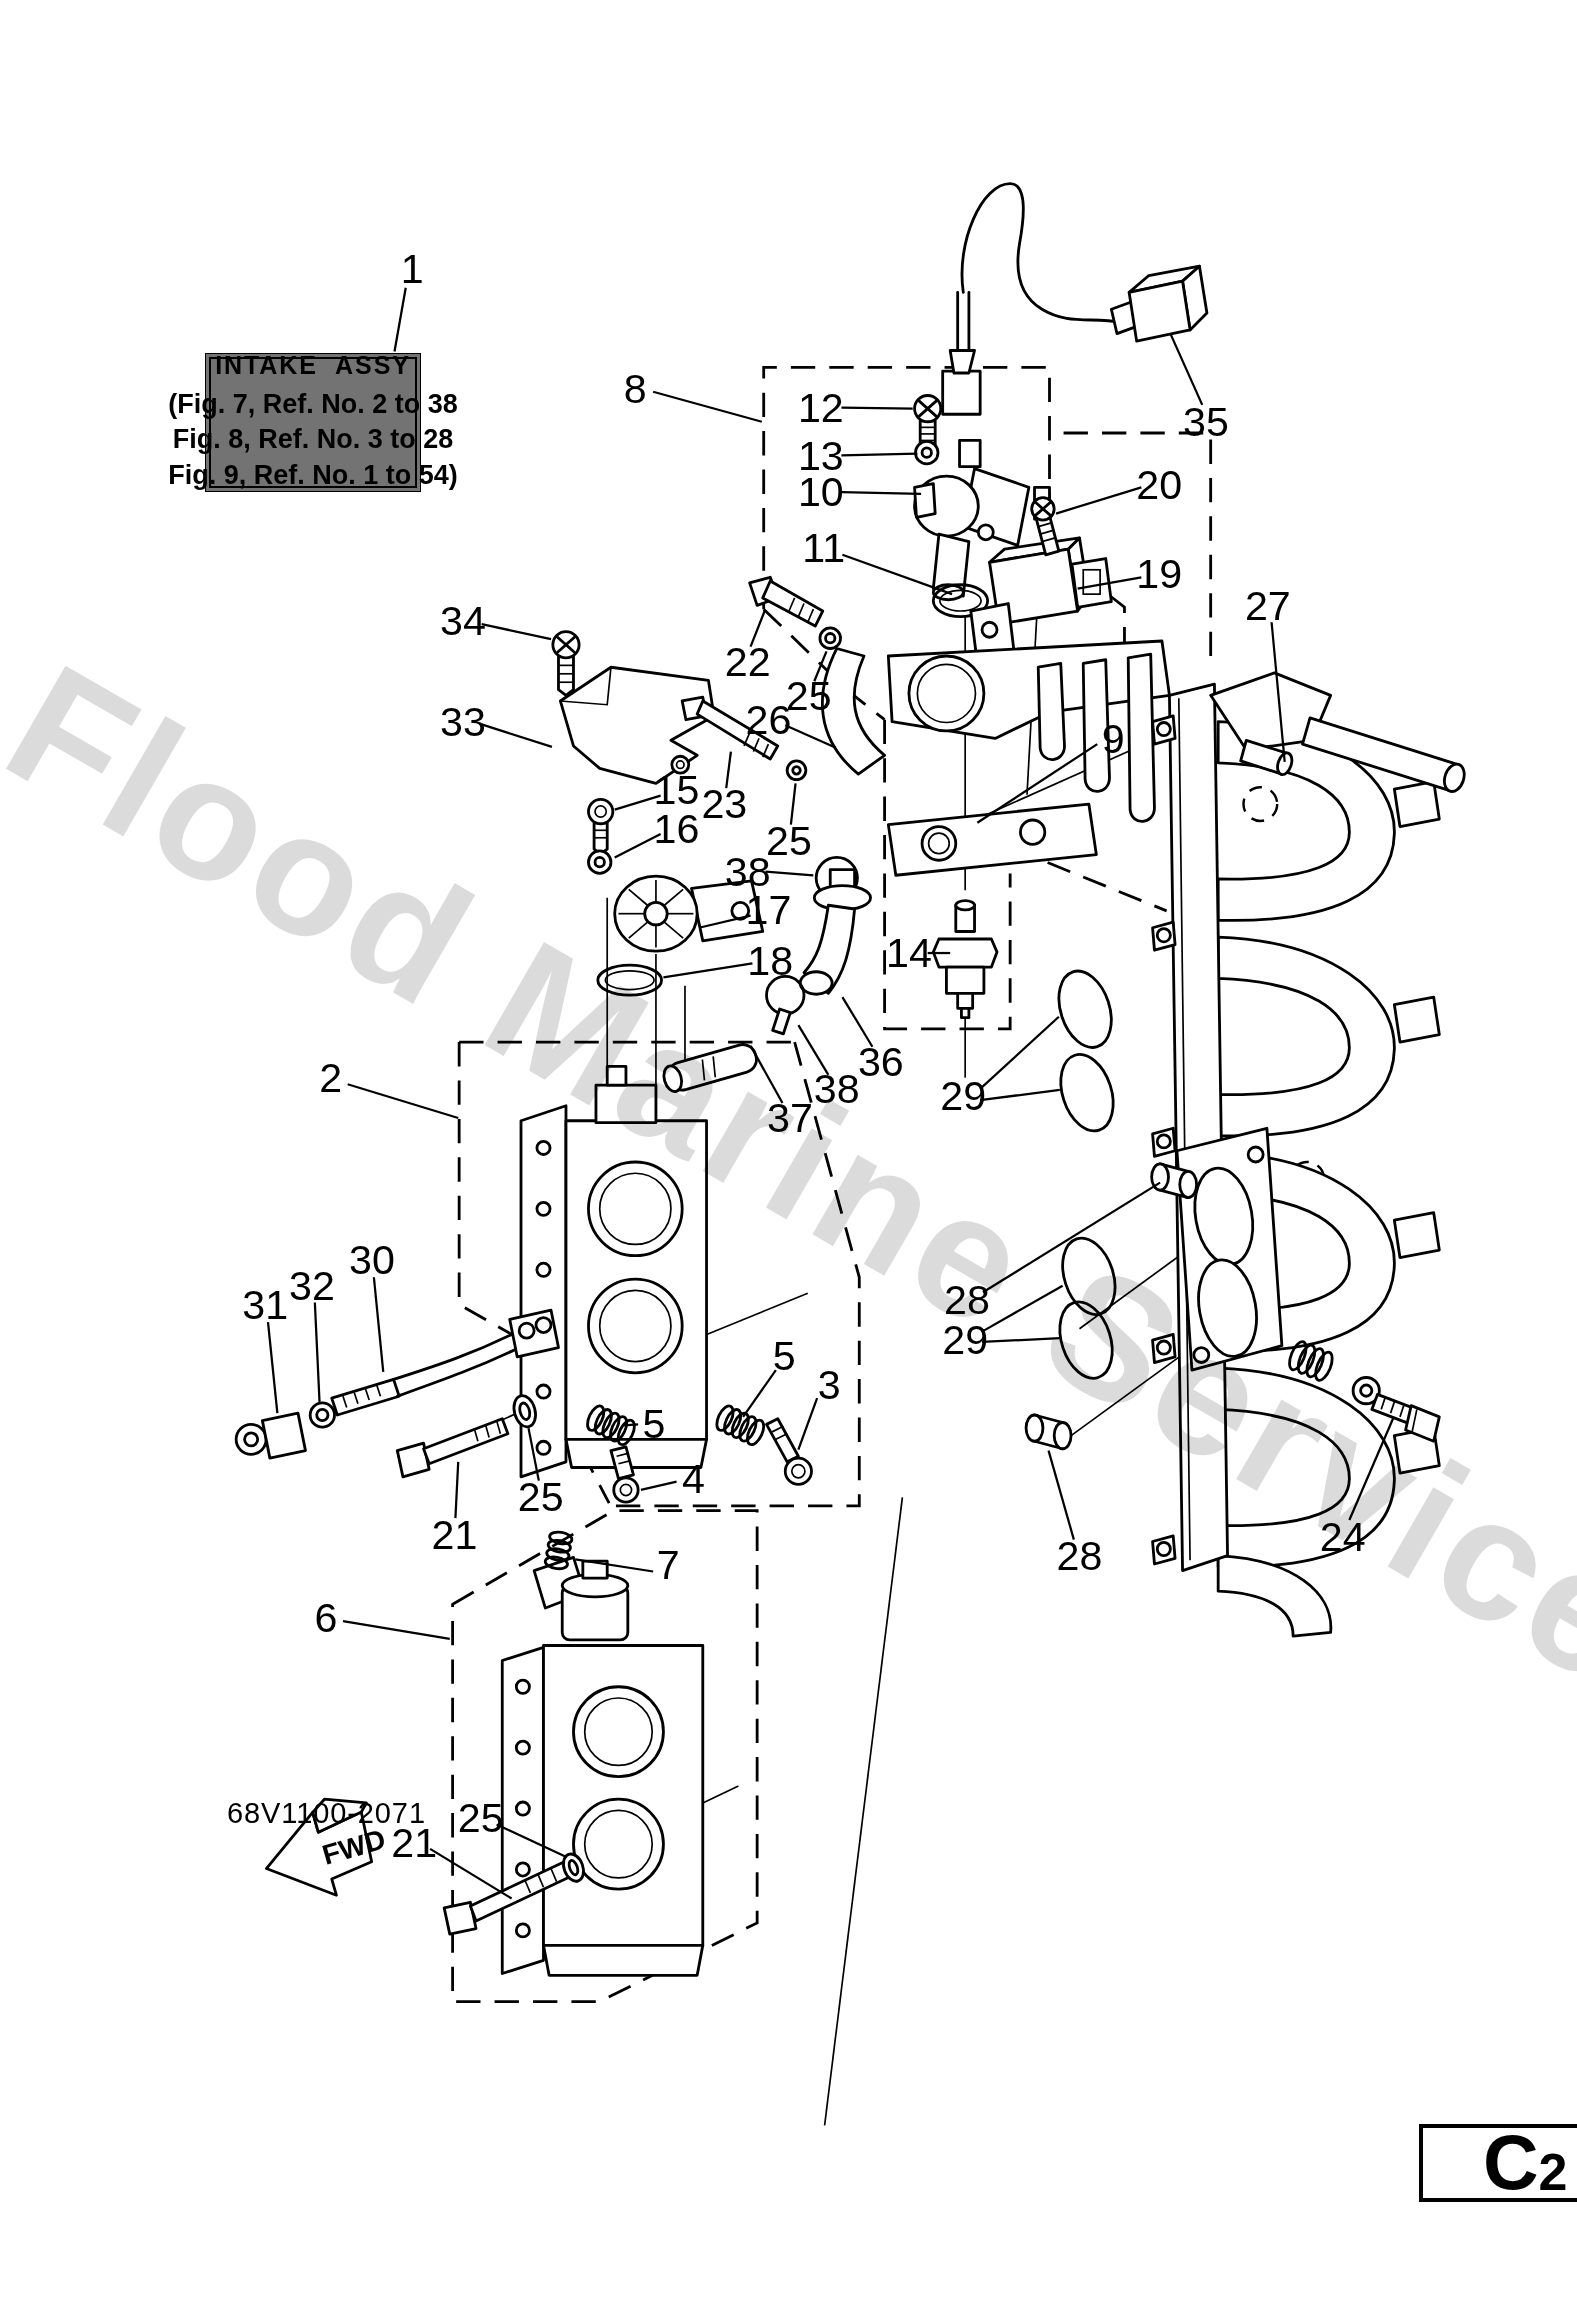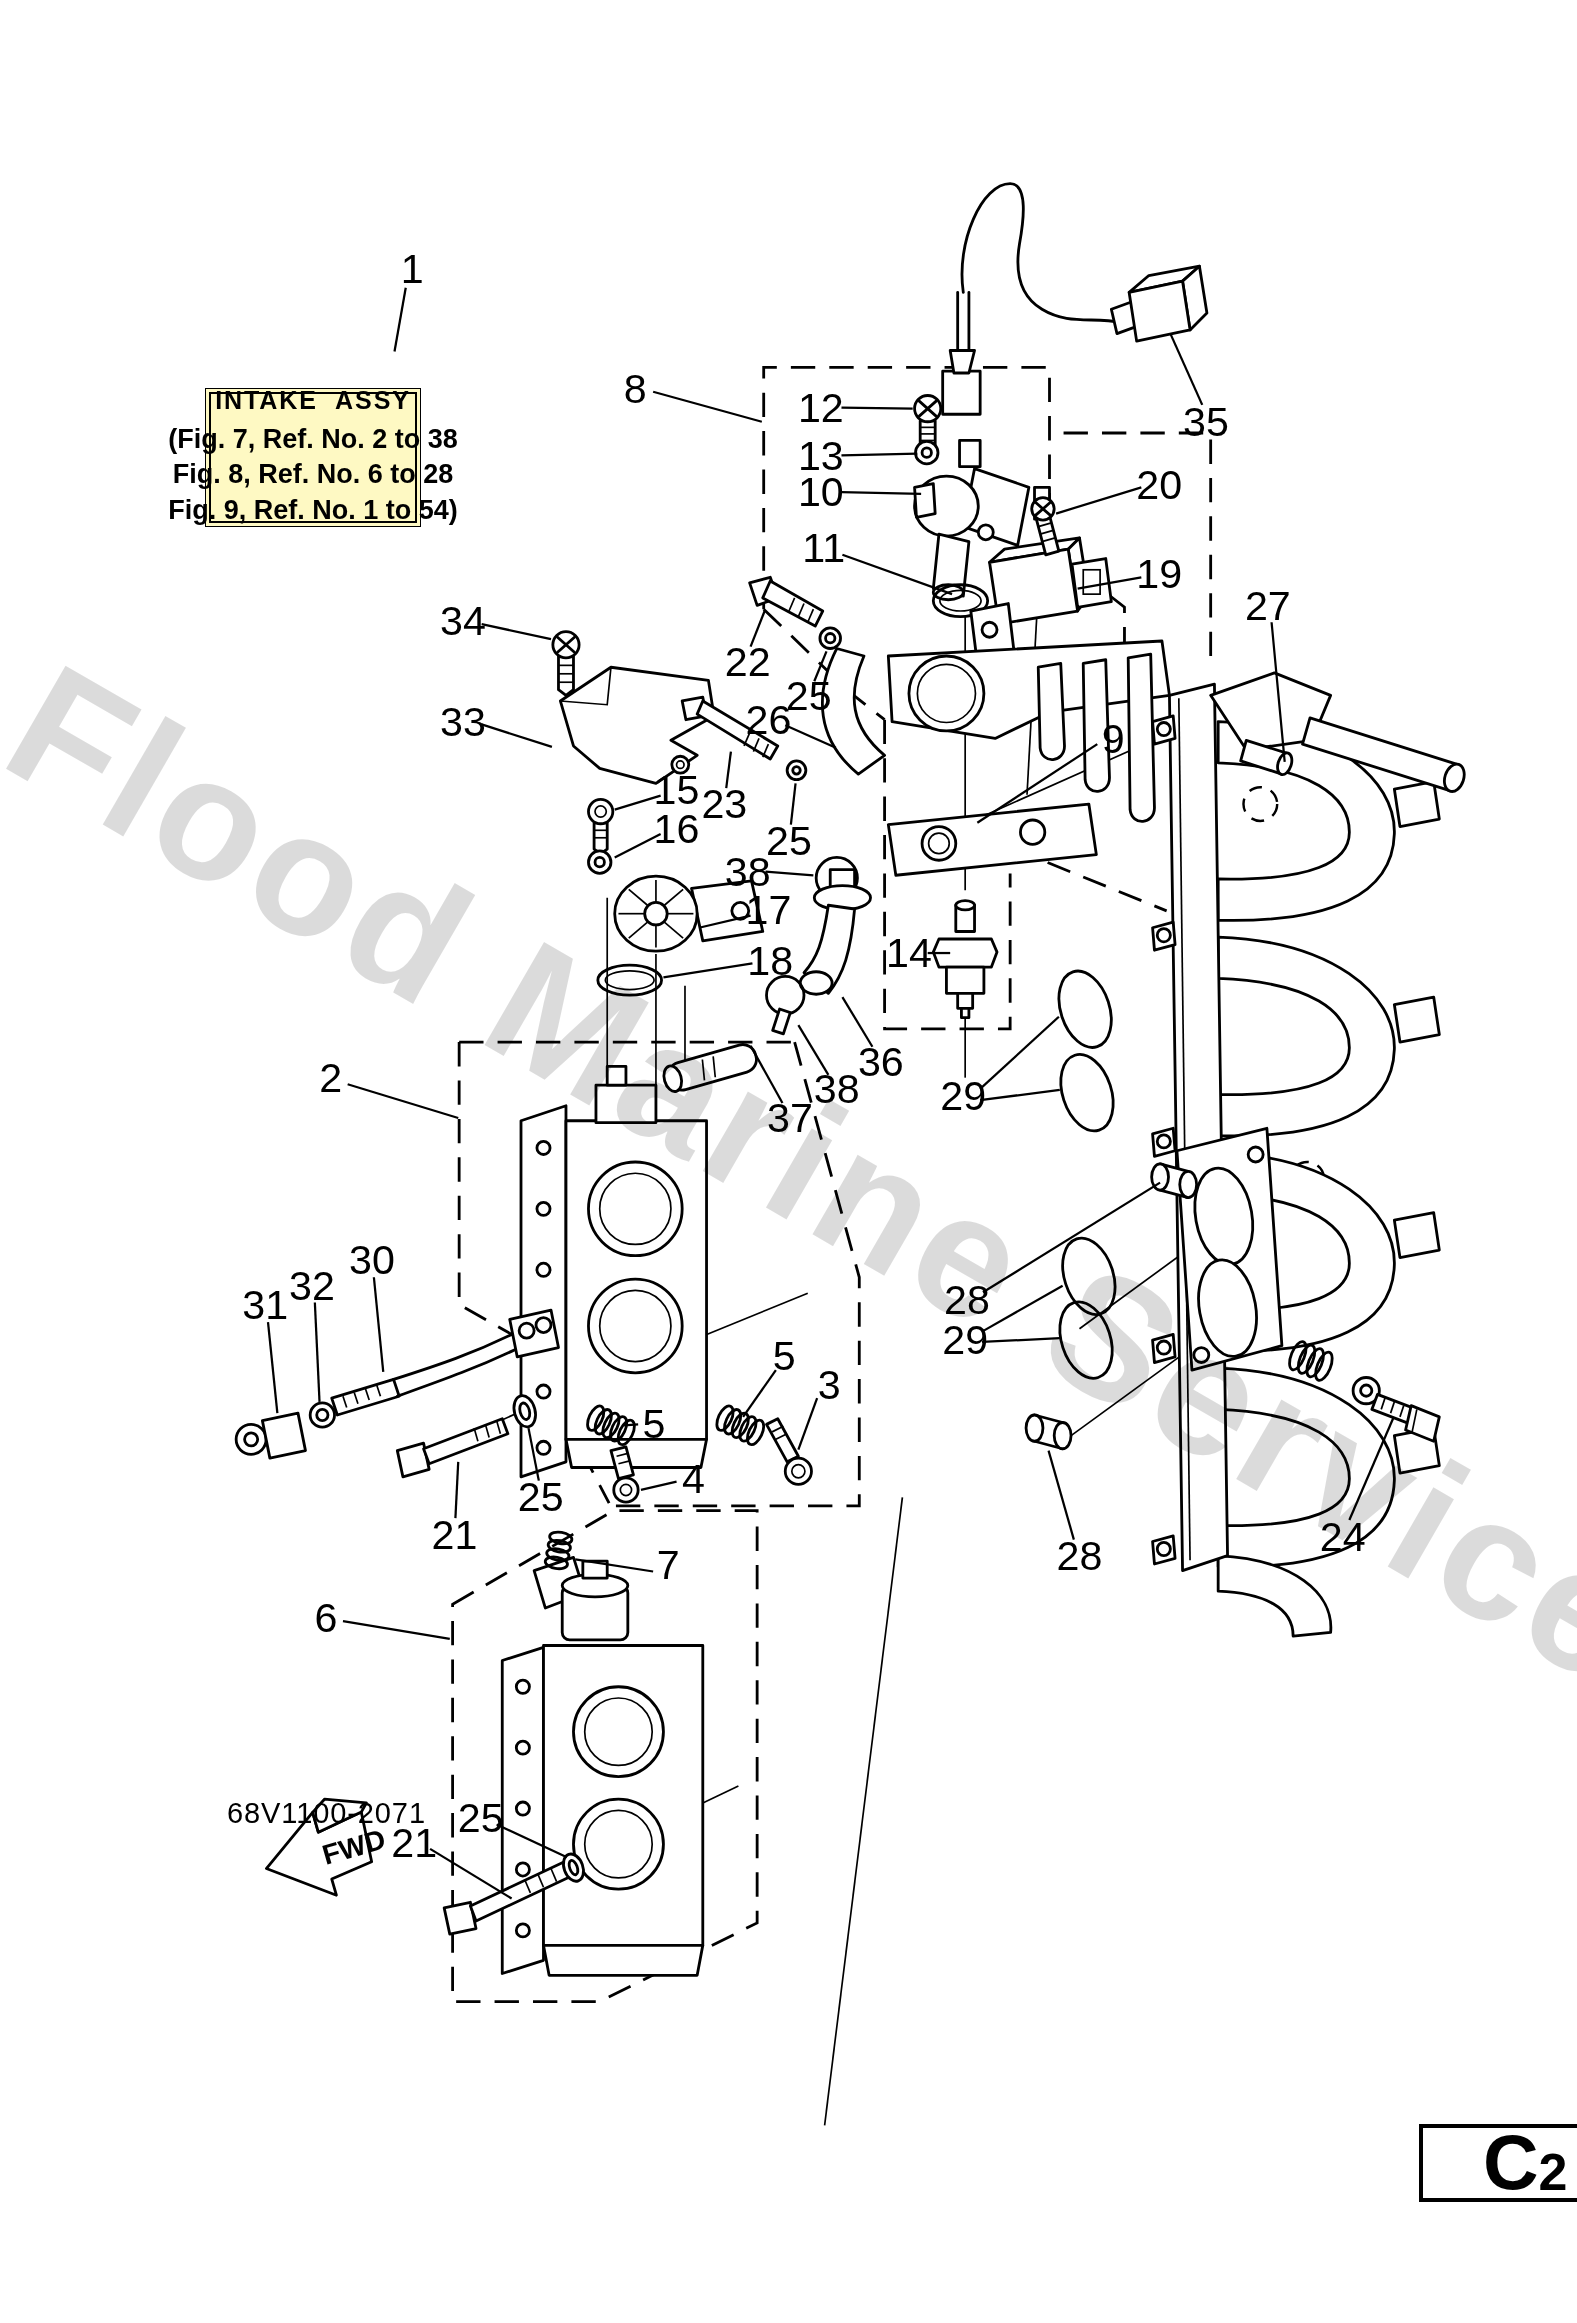--- a/index.html
+++ b/index.html
@@ -9,21 +9,21 @@
   .part{fill:#ffffff;stroke:#000;stroke-width:3;stroke-linejoin:round;}
   .ln{fill:none;stroke:#000;stroke-width:3;stroke-linejoin:round;stroke-linecap:round;}
   .thin{fill:none;stroke:#000;stroke-width:1.8;}
   .dash{fill:none;stroke:#000;stroke-width:3;stroke-dasharray:26 15;}
   .dash2{fill:none;stroke:#000;stroke-width:2.6;stroke-dasharray:14 10;}
   .leader{stroke:#000;stroke-width:2.4;}
   .callout{font:400 44px "Liberation Sans",sans-serif;fill:#000;text-anchor:middle;}
   .svgtext{font:700 30px "Liberation Sans",sans-serif;fill:#000;}
   
   .infobox{position:absolute;left:205px;top:353px;width:216px;height:139px;
-           border:1.9px solid #000;z-index:3;background:#fef9c3;box-sizing:border-box;margin-top:35px;}
+           border:1.9px solid #000;z-index:3;background:#737373;box-sizing:border-box;}
   .infobox .inner{position:absolute;inset:2.8px;border:2.8px solid #000;
            display:flex;flex-direction:column;justify-content:center;align-items:center;}
   .infobox .title{font-size:25px;font-weight:700;letter-spacing:1.9px;word-spacing:9.4px;margin-bottom:6.6px;}
   .infobox .fig{font-size:27px;font-weight:700;line-height:1.32;white-space:nowrap;}
   .footer-code{position:absolute;left:227px;top:1797px;font-size:29px;font-weight:400;
            letter-spacing:0.9px;z-index:3;}
   .pagetag{position:absolute;left:1419px;top:2124px;width:215px;height:78px;
            border:4.7px solid #000;box-sizing:border-box;background:#fff;z-index:3;
            display:flex;align-items:flex-end;padding:0 0 0.9px 60px;}
   .pagetag .c{font-size:77px;font-weight:700;line-height:0.88;}
@@ -579,21 +579,21 @@
         <text x="798" y="945" class="callout">38</text>
         <line x1="884" y1="1147" x2="852" y2="1094" class="leader"></line>
         <text x="893" y="1177" class="callout">38</text>
       </g>
   </svg>
 
   <div class="infobox">
     <div class="inner">
       <div class="title">INTAKE ASSY</div>
       <div class="fig">(Fig. 7, Ref. No. 2 to 38</div>
-      <div class="fig">Fig. 8, Ref. No. 6 to 28</div>
+      <div class="fig">Fig. 8, Ref. No. 3 to 28</div>
       <div class="fig">Fig. 9, Ref. No. 1 to 54)</div>
     </div>
   </div>
 
   <div class="footer-code">68V1100-2071</div>
 
   <div class="pagetag">
     <span class="c">C</span>
     <span class="n">2</span>
   </div>

